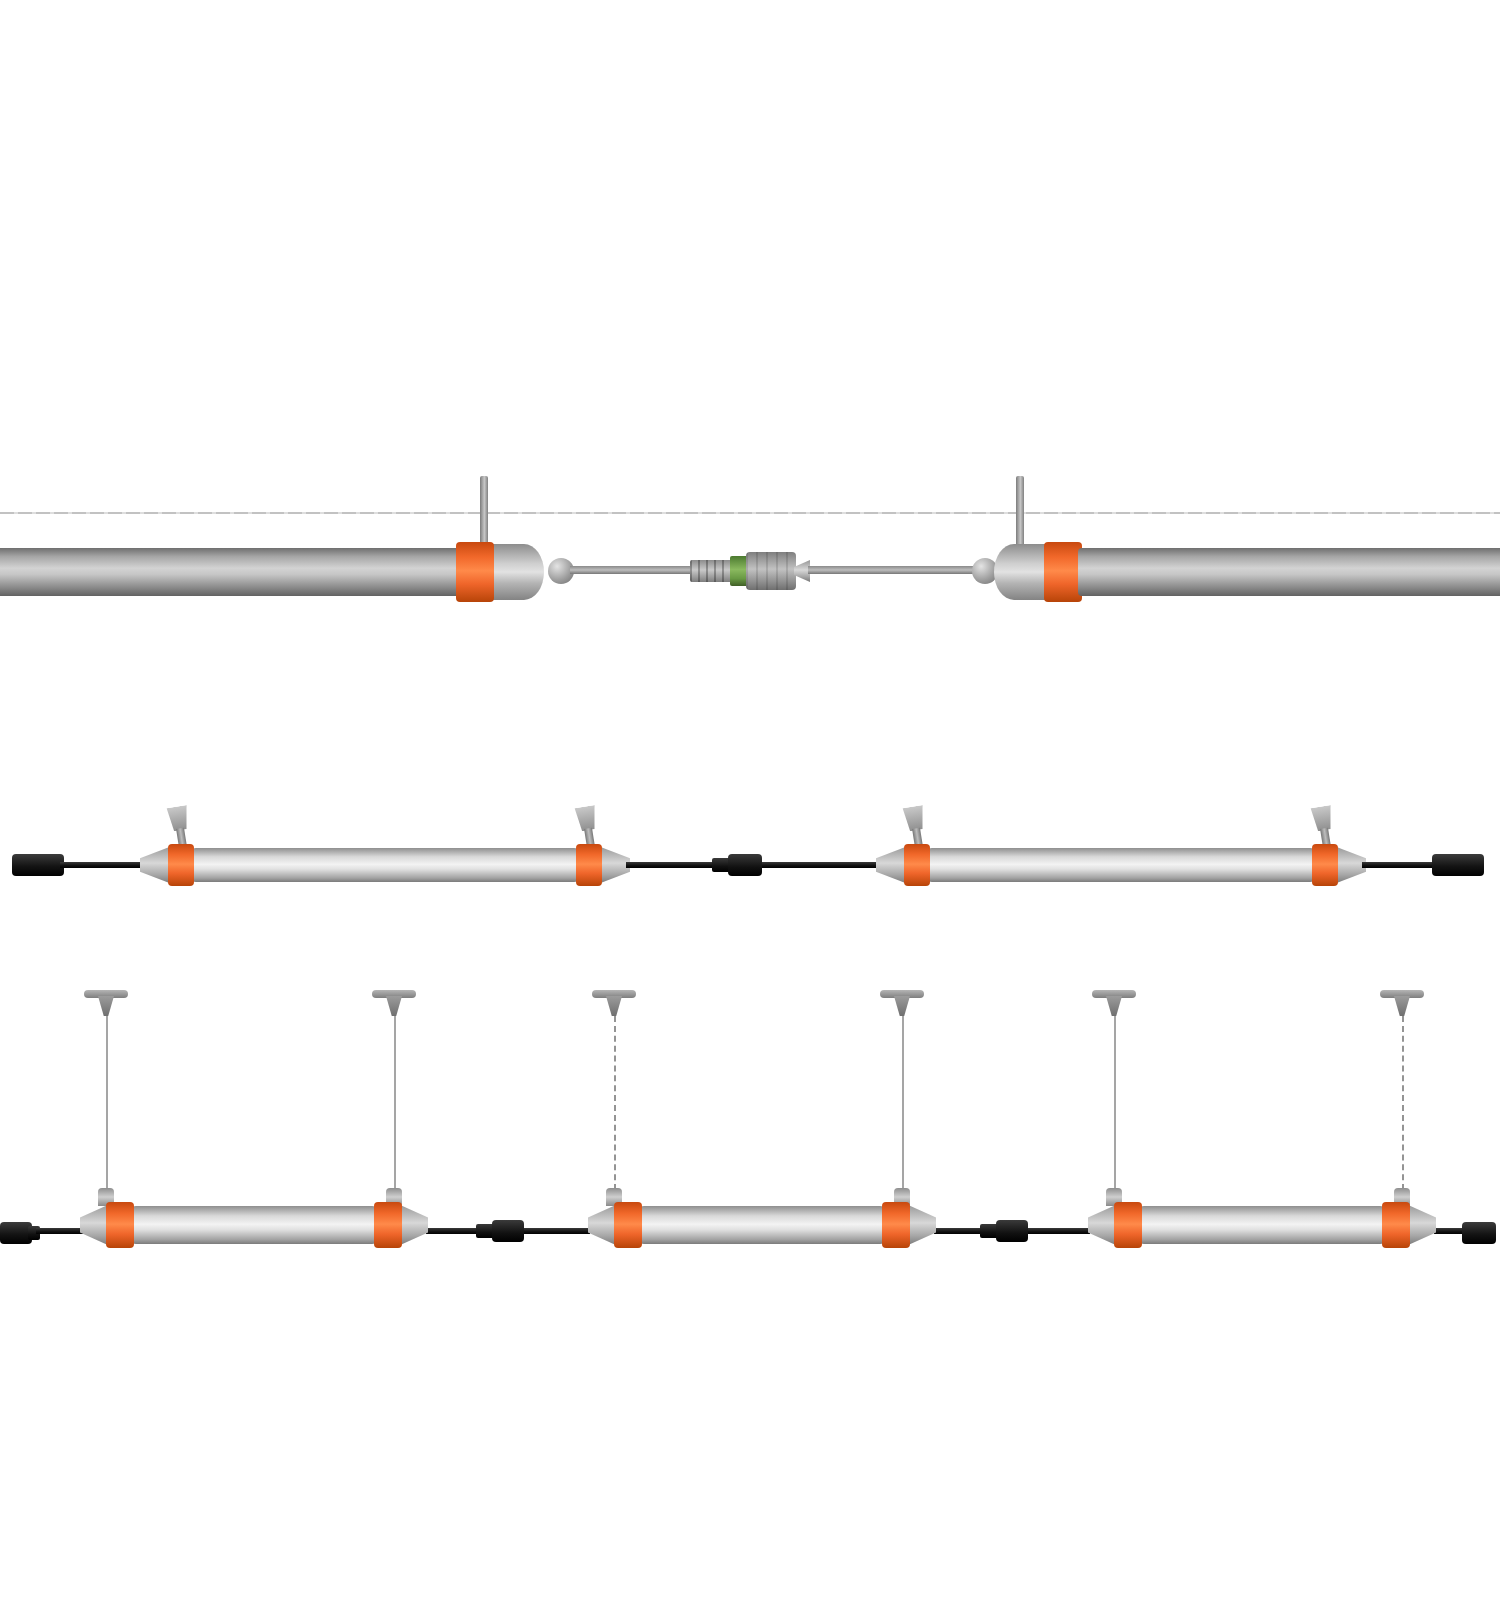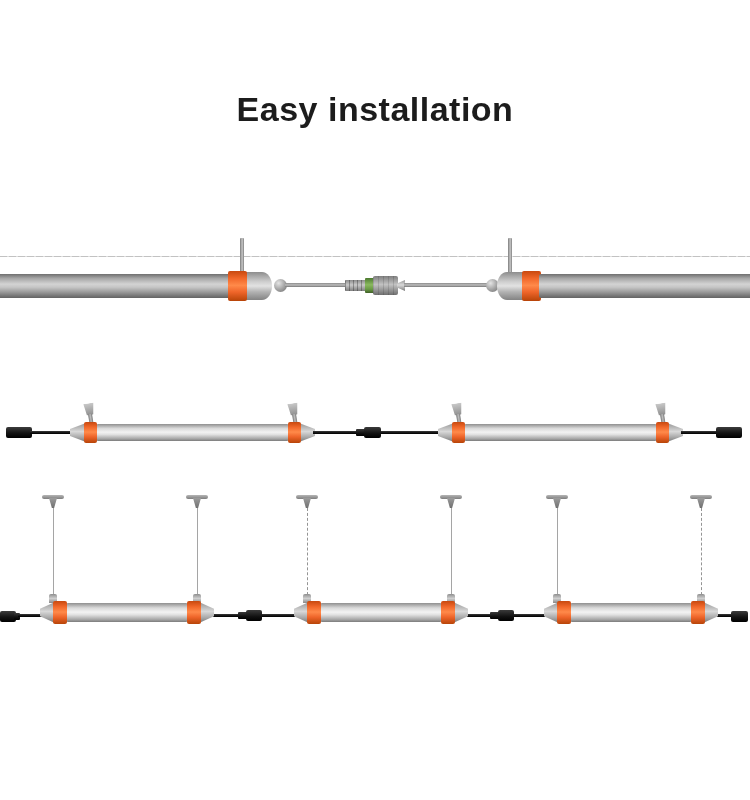--- a/index.html
+++ b/index.html
@@ -43,21 +43,20 @@
   .clip-head{position:absolute;left:3px;top:0;width:12px;height:12px;
      background:linear-gradient(180deg,#c9c9c9,#8f8f8f);clip-path:polygon(8% 0,92% 0,76% 100%,24% 100%);}
   .clip-stem{position:absolute;left:7px;top:11px;width:4px;height:11px;background:linear-gradient(90deg,#777,#bdbdbd,#777);}
   #ceiling-line{height:1px;background:repeating-linear-gradient(90deg,#c2c2c2 0 7px,#dedede 7px 9px);}
 </style>
 </head>
 <body>
 
 <div id="stage">
 
-  <div id="title">Easy installation</div>
 
   <div class="abs" style="left:0;top:230px;width:750px;height:90px;">
     <div id="ceiling-line" class="abs" style="left:0;top:26px;width:750px;"></div>
 
     <div class="abs tube-metal" style="left:0;top:44px;width:232px;height:24px;border-radius:0 2px 2px 0;"></div>
     <div class="abs pin" style="left:240px;top:8px;width:4px;height:36px;"></div>
     <div class="abs cap" style="left:246px;top:42px;width:26px;height:28px;border-radius:0 10px 10px 0 / 0 14px 14px 0;"></div>
     <div class="abs oring" style="left:228px;top:41px;width:19px;height:30px;"></div>
     <div class="abs ball" style="left:274px;top:49px;width:13px;height:13px;"></div>
     <div class="abs cable-gray" style="left:285px;top:53px;width:62px;height:4px;"></div>

